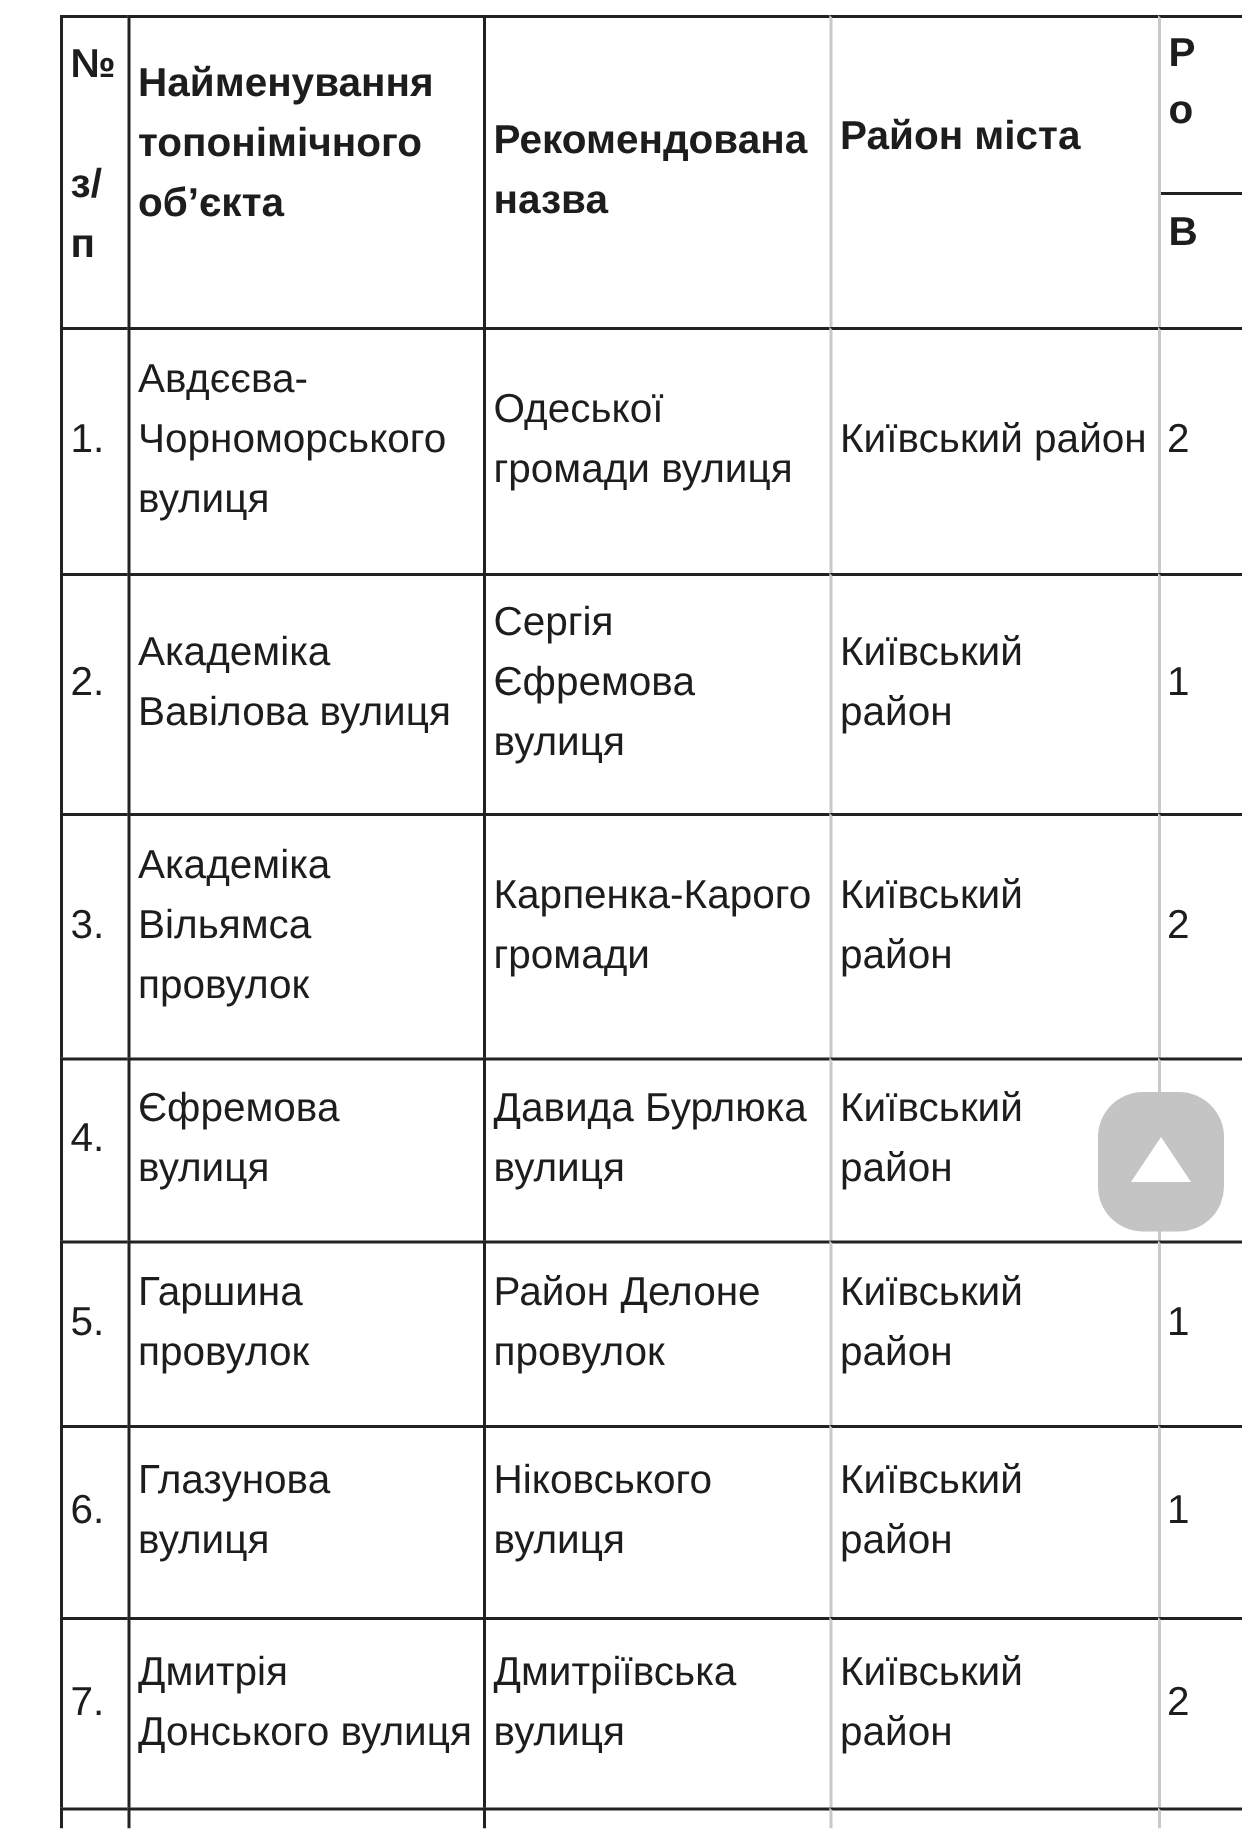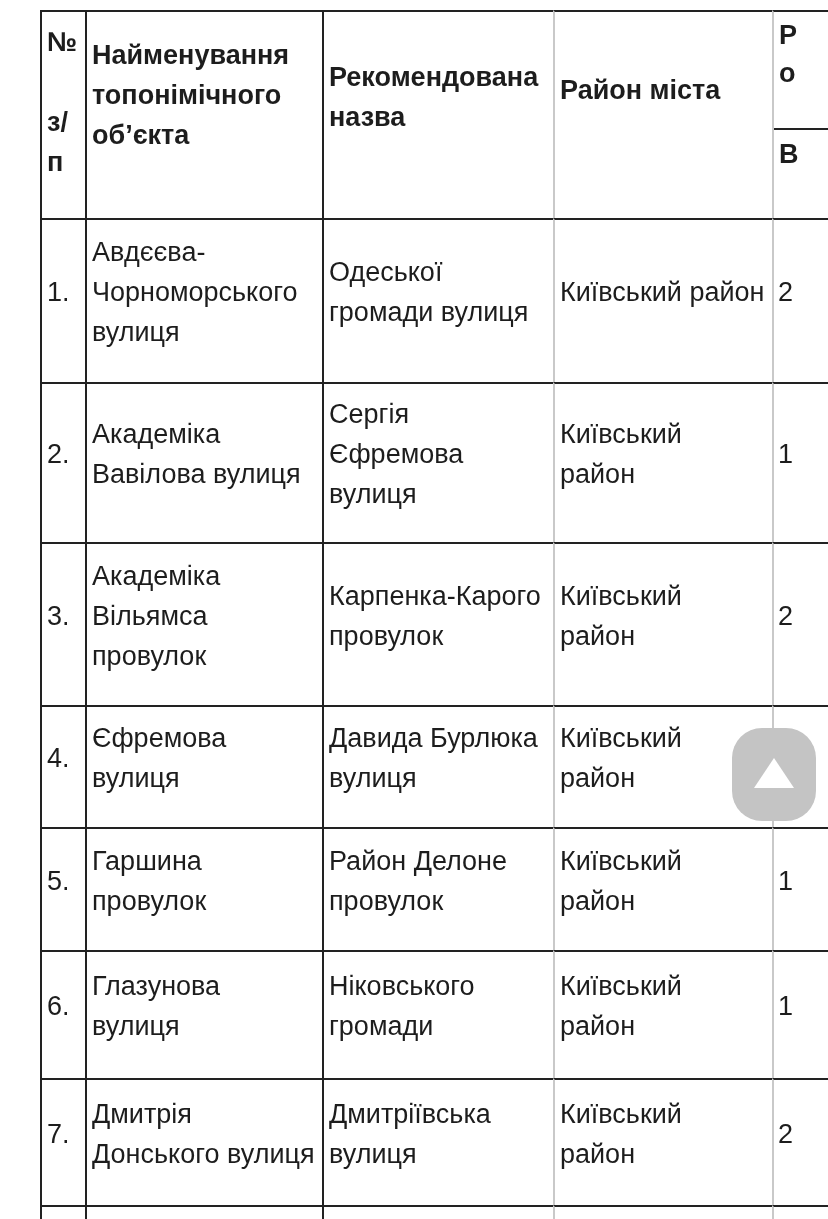--- a/index.html
+++ b/index.html
@@ -38,21 +38,21 @@
   td.c1 { border-left: 2px solid #222222; padding-left: 5px; }
   td.c2 { border-left: 2px solid #222222; margin-left: 36px; }
   td.c3 { border-left: 2px solid #222222; }
   td.c4 { border-left: 2px solid #c9c9c9; margin-top: 40px; }
   td.c5 { border-left: 2px solid #c9c9c9; padding-left: 4px; }
   .pre { white-space: pre-line; }
   
   tr.hdr td { font-weight: bold; vertical-align: top; padding-bottom: 0; }
   tr.hdr td.c1 { padding-top: 10px; }
   tr.hdr td.c2 { padding-top: 23px; }
-  tr.hdr td.c3 { padding-top: 45px; }
+  tr.hdr td.c3 { padding-top: 61px; }
   tr.hdr td.c4 { padding-top: 58px; }
   tr.hdr td.c5 { padding: 0; }
   .hdr-split-top {
     box-sizing: border-box;
     height: 118px;
     border-bottom: 2px solid #222222;
     padding: 4px 0 0 5px;
     line-height: 38px;
     white-space: pre-line;
   }
@@ -139,21 +139,21 @@
 район</td>
       <td class="c5">1</td>
     </tr>
 
     <tr style="height:163px">
       <td class="c1">3.</td>
       <td class="c2 pre">Академіка
 Вільямса
 провулок</td>
       <td class="c3 pre">Карпенка-Карого
-провулок</td>
+громади</td>
       <td class="c4 pre">Київський
 район</td>
       <td class="c5">2</td>
     </tr>
 
     <tr style="height:122px">
       <td class="c1">4.</td>
       <td class="c2 pre">Єфремова вулиця</td>
       <td class="c3 pre">Давида Бурлюка
 вулиця</td>
@@ -171,21 +171,21 @@
       <td class="c4 pre">Київський
 район</td>
       <td class="c5">1</td>
     </tr>
 
     <tr style="height:128px">
       <td class="c1">6.</td>
       <td class="c2 pre">Глазунова
 вулиця</td>
       <td class="c3 pre">Ніковського
-громади</td>
+вулиця</td>
       <td class="c4 pre">Київський
 район</td>
       <td class="c5">1</td>
     </tr>
 
     <tr style="height:127px">
       <td class="c1">7.</td>
       <td class="c2 pre">Дмитрія
 Донського вулиця</td>
       <td class="c3 pre">Дмитріївська

